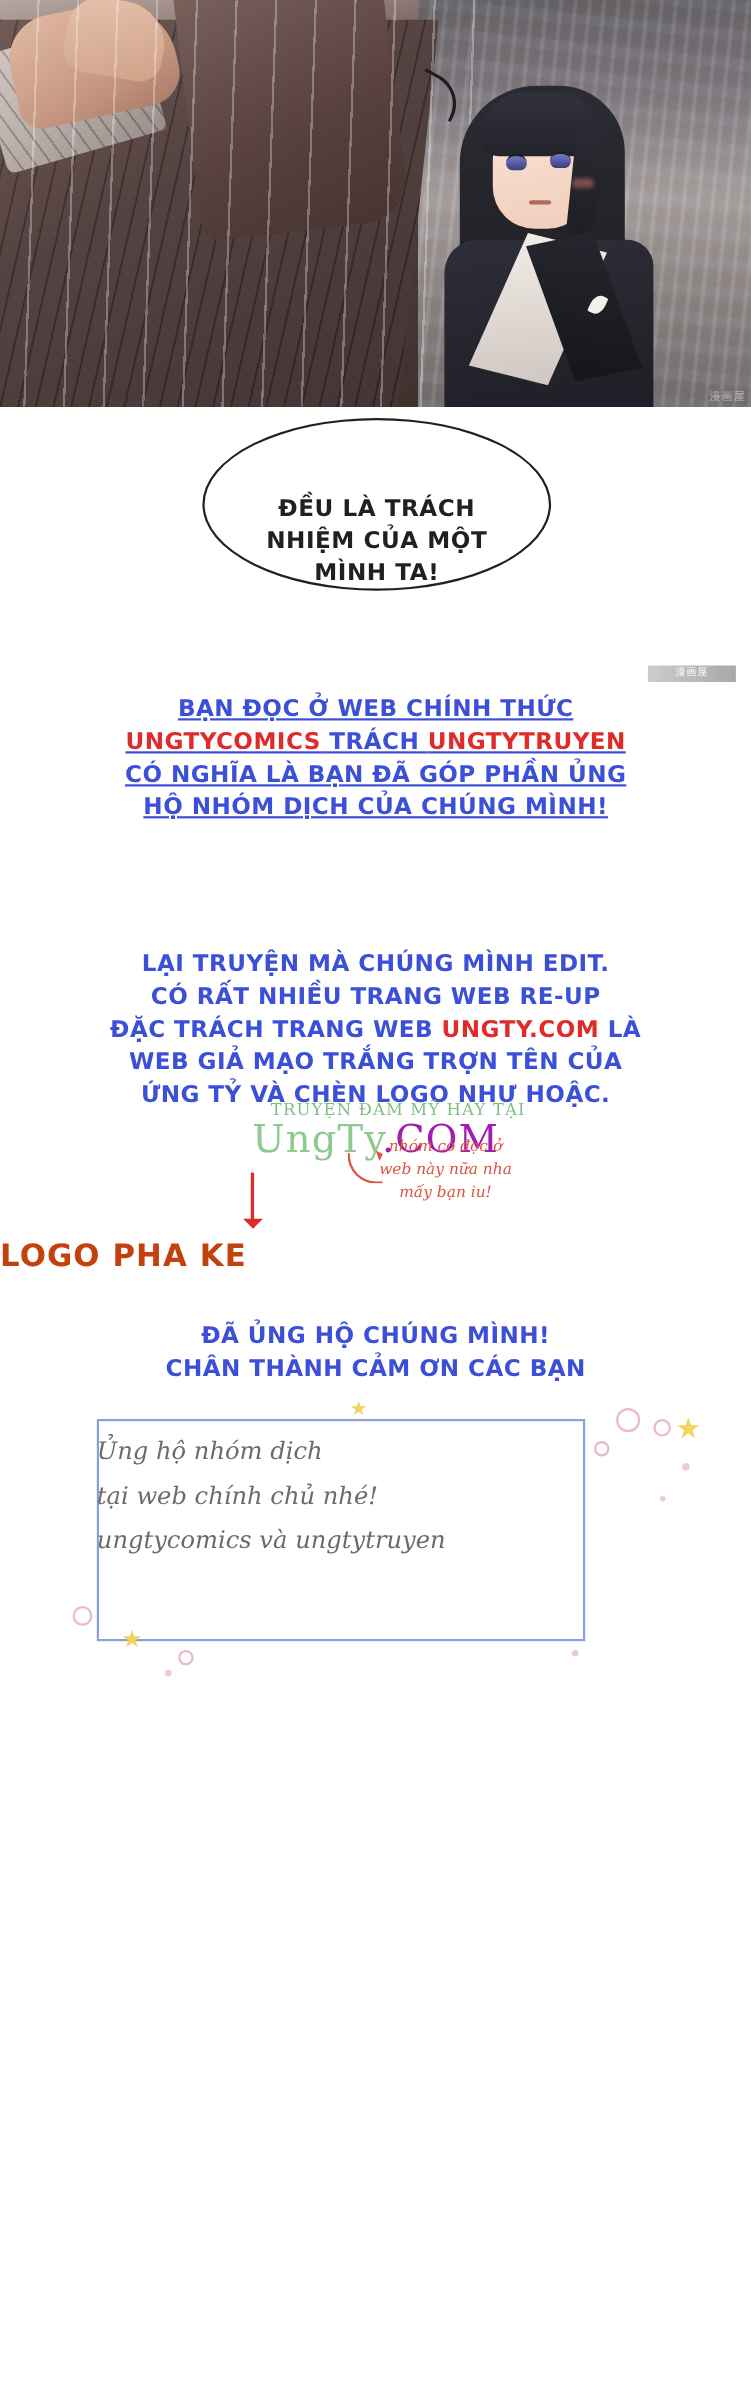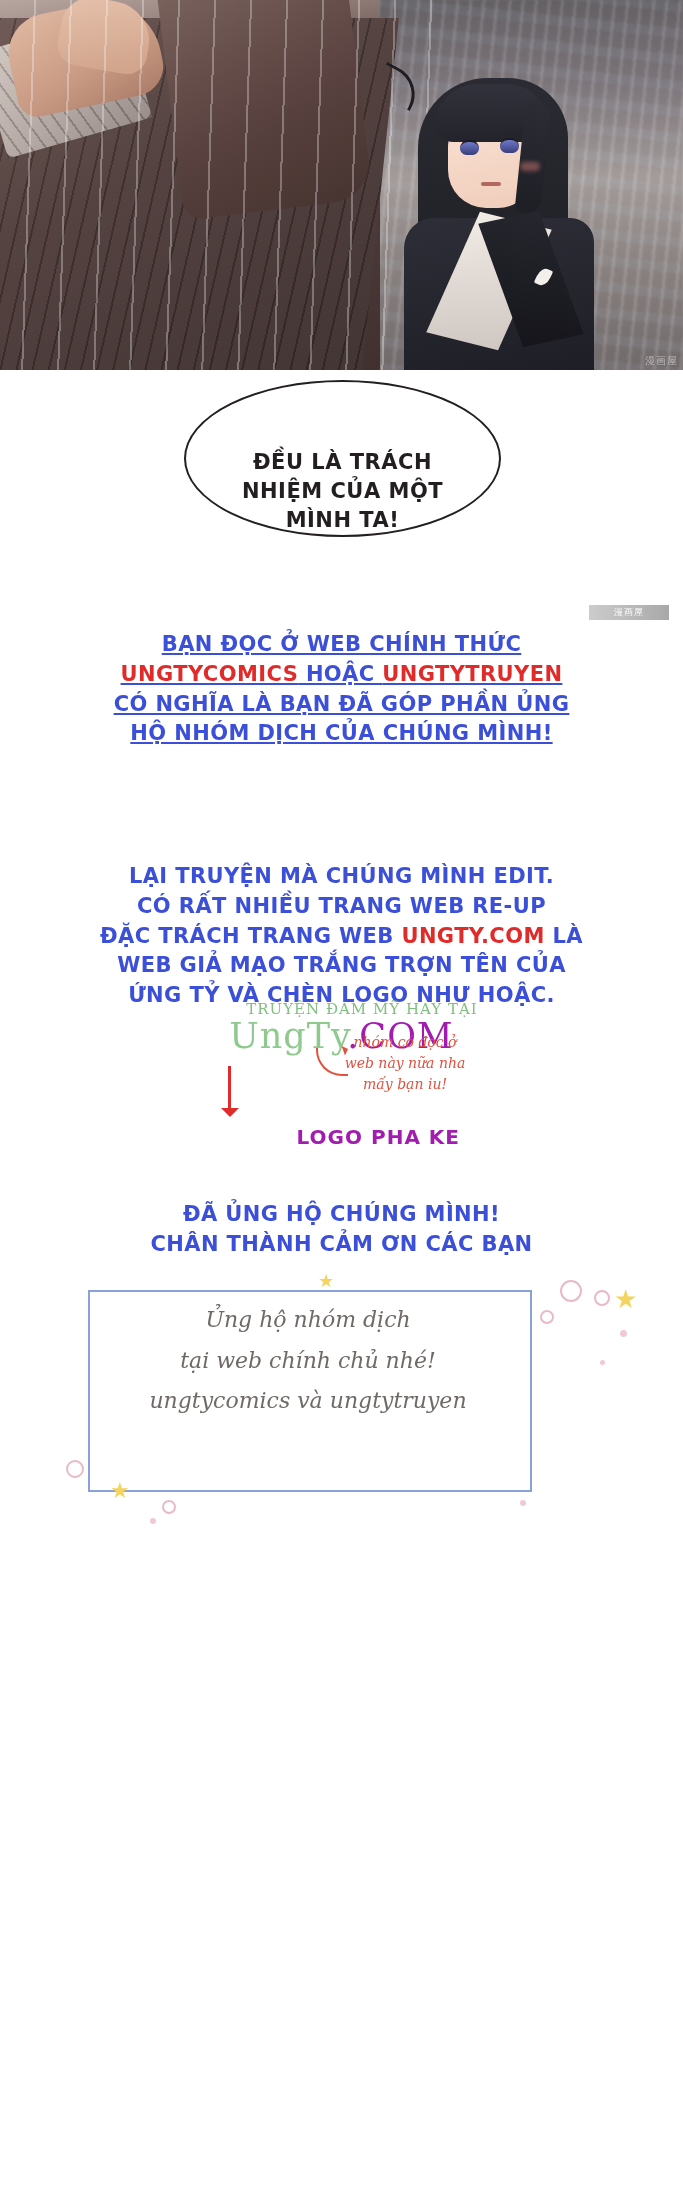--- a/index.html
+++ b/index.html
@@ -334,41 +334,40 @@
     content: "";
     position: absolute;
     left: -7px; bottom: -12px;
     border: 9px solid transparent;
     border-top-color: #e02b2b;
   }
   .logo-fake-label {
     position: absolute;
     left: 0; top: 525px;
     width: 460px;
-    text-align: right;
-    color: #a21caf;
+    text-align: left;
+    color: #c2410c;
     font-weight: 700;
-    font-size: 20px;
+    font-size: 28px;
     letter-spacing: 1px;
   }
   #nb4 { top: 600px; }
 
   
   .thanks-card {
     position: absolute;
     left: 88px; top: 690px;
     width: 440px; height: 198px;
     border: 2px solid #8aa0d8;
     background: #ffffff;
   }
   .thanks-text {
     position: absolute;
     left: 88px; top: 700px;
     width: 440px;
-    text-align: center;
     color: #6f6a66;
     font-family: "DejaVu Serif", serif;
     font-style: italic;
     font-size: 22px;
     line-height: 1.85;
   }
   
   .deco {
     position: absolute;
     pointer-events: none;
@@ -427,21 +426,21 @@
   </div>
 </div>
 
 <div id="panel-notice">
 
   <div class="notice-watermark">漫画屋</div>
 
   <div class="notice-block" id="nb1">
     <div>BẠN ĐỌC Ở WEB CHÍNH THỨC</div>
     <div>
-      <span class="hl-red">UNGTYCOMICS</span><span> HOẬC </span><span class="hl-red">UNGTYTRUYEN</span>
+      <span class="hl-red">UNGTYCOMICS</span><span> TRÁCH </span><span class="hl-red">UNGTYTRUYEN</span>
     </div>
     <div>CÓ NGHĨA LÀ BẠN ĐÃ GÓP PHẦN ỦNG</div>
     <div>HỘ NHÓM DỊCH CỦA CHÚNG MÌNH!</div>
   </div>
 
 
   <div class="notice-block" id="nb3">
     <div>LẠI TRUYỆN MÀ CHÚNG MÌNH EDIT.</div>
     <div>CÓ RẤT NHIỀU TRANG WEB RE-UP</div>
     <div>

